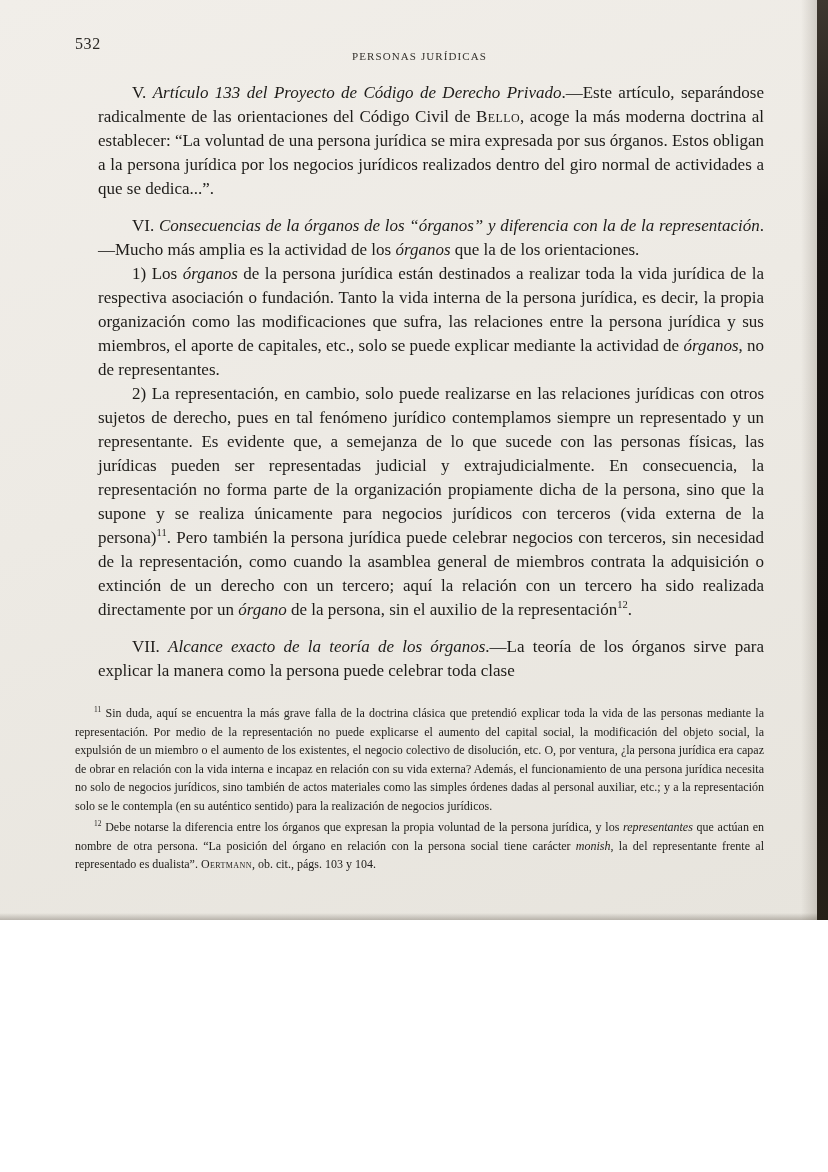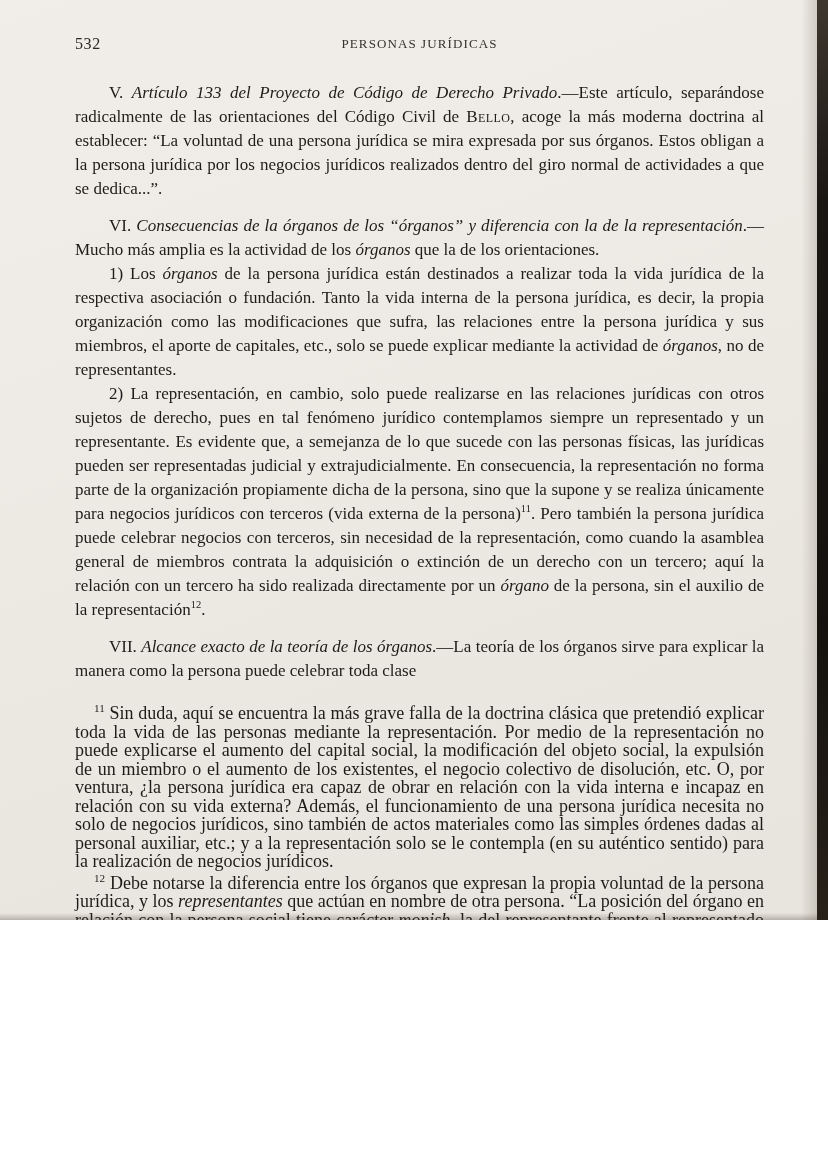--- a/index.html
+++ b/index.html
@@ -58,39 +58,39 @@
   }
   .pagenum {
     position: absolute;
     left: 0; top: 1px;
     font-size: 16px;
     letter-spacing: 0.6px;
     color: #2b2925;
   }
   .running {
     position: absolute;
-    left: 0; right: 0; top: 2px;
+    left: 0; right: 0; top: 16px;
     text-align: center;
-    font-size: 13px;
+    font-size: 11px;
     letter-spacing: 1.1px;
     color: #34312c;
   }
 
   .bodytext {
     margin-top: 25px;
     font-size: 17px;
     line-height: 24px;
     text-align: justify;
   }
-  .bodytext p { text-indent: 34px; }
+  .bodytext p { text-indent: 34px; margin-left: 23px; }
   .bodytext p.spaced { margin-top: 13px; }
 
   .footnotes {
     margin-top: 21px;
-    font-size: 18px;
+    font-size: 12px;
     line-height: 18.5px;
     text-align: justify;
   }
   .footnotes p { text-indent: 19px; margin-top: 3px; }
 
   sup {
     font-size: 0.62em;
     line-height: 0;
     vertical-align: super;
   }

